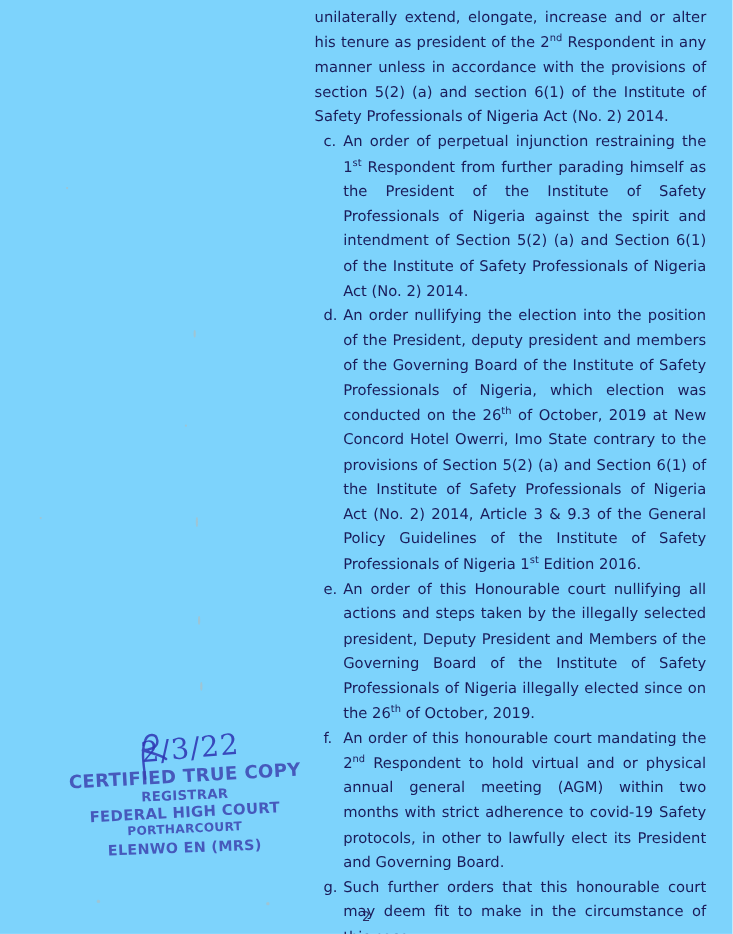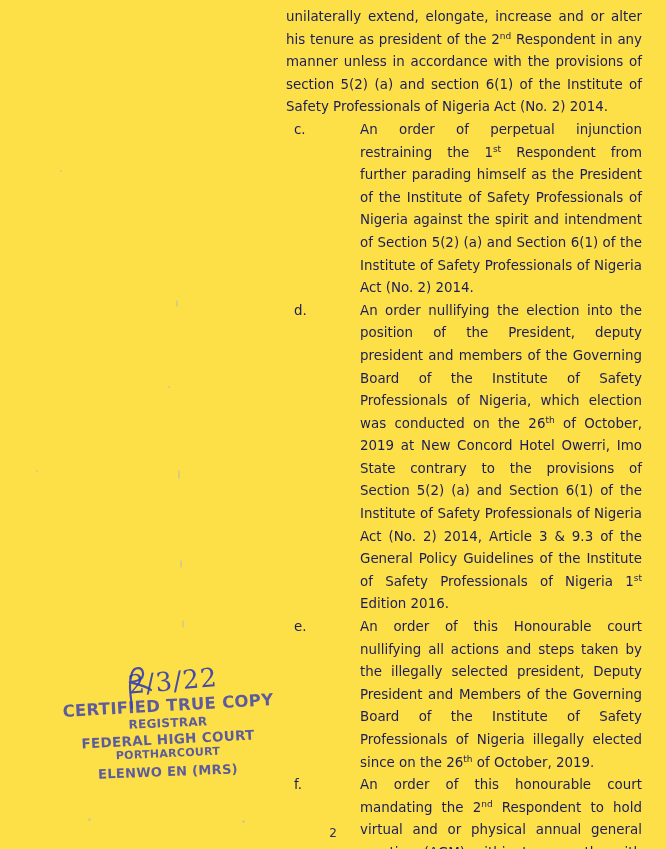--- a/index.html
+++ b/index.html
@@ -12,21 +12,21 @@
     height: 849px;
     position: relative;
     overflow: hidden;
     font-family: "DejaVu Sans", sans-serif;
   }
 
   
   .page {
     position: absolute;
     inset: 0;
-    background: #fde047;
+    background: #7dd3fc;
   }
 
   
   .speckle {
     position: absolute;
     background: #b9b9b5;
     border-radius: 50%;
     opacity: .55;
   }
 
@@ -53,21 +53,20 @@
     flex: 0 0 26px;
     text-align: left;
     padding-left: 8px;
     box-sizing: border-box;
   }
   .para .body {
     flex: 1 1 auto;
     text-align: justify;
     text-justify: inter-word;
     hyphens: none;
-    margin-left: 48px;
   }
 
   
   .cont {
     text-align: justify;
     text-justify: inter-word;
     margin-bottom: 0;
   }
 
   sup {

